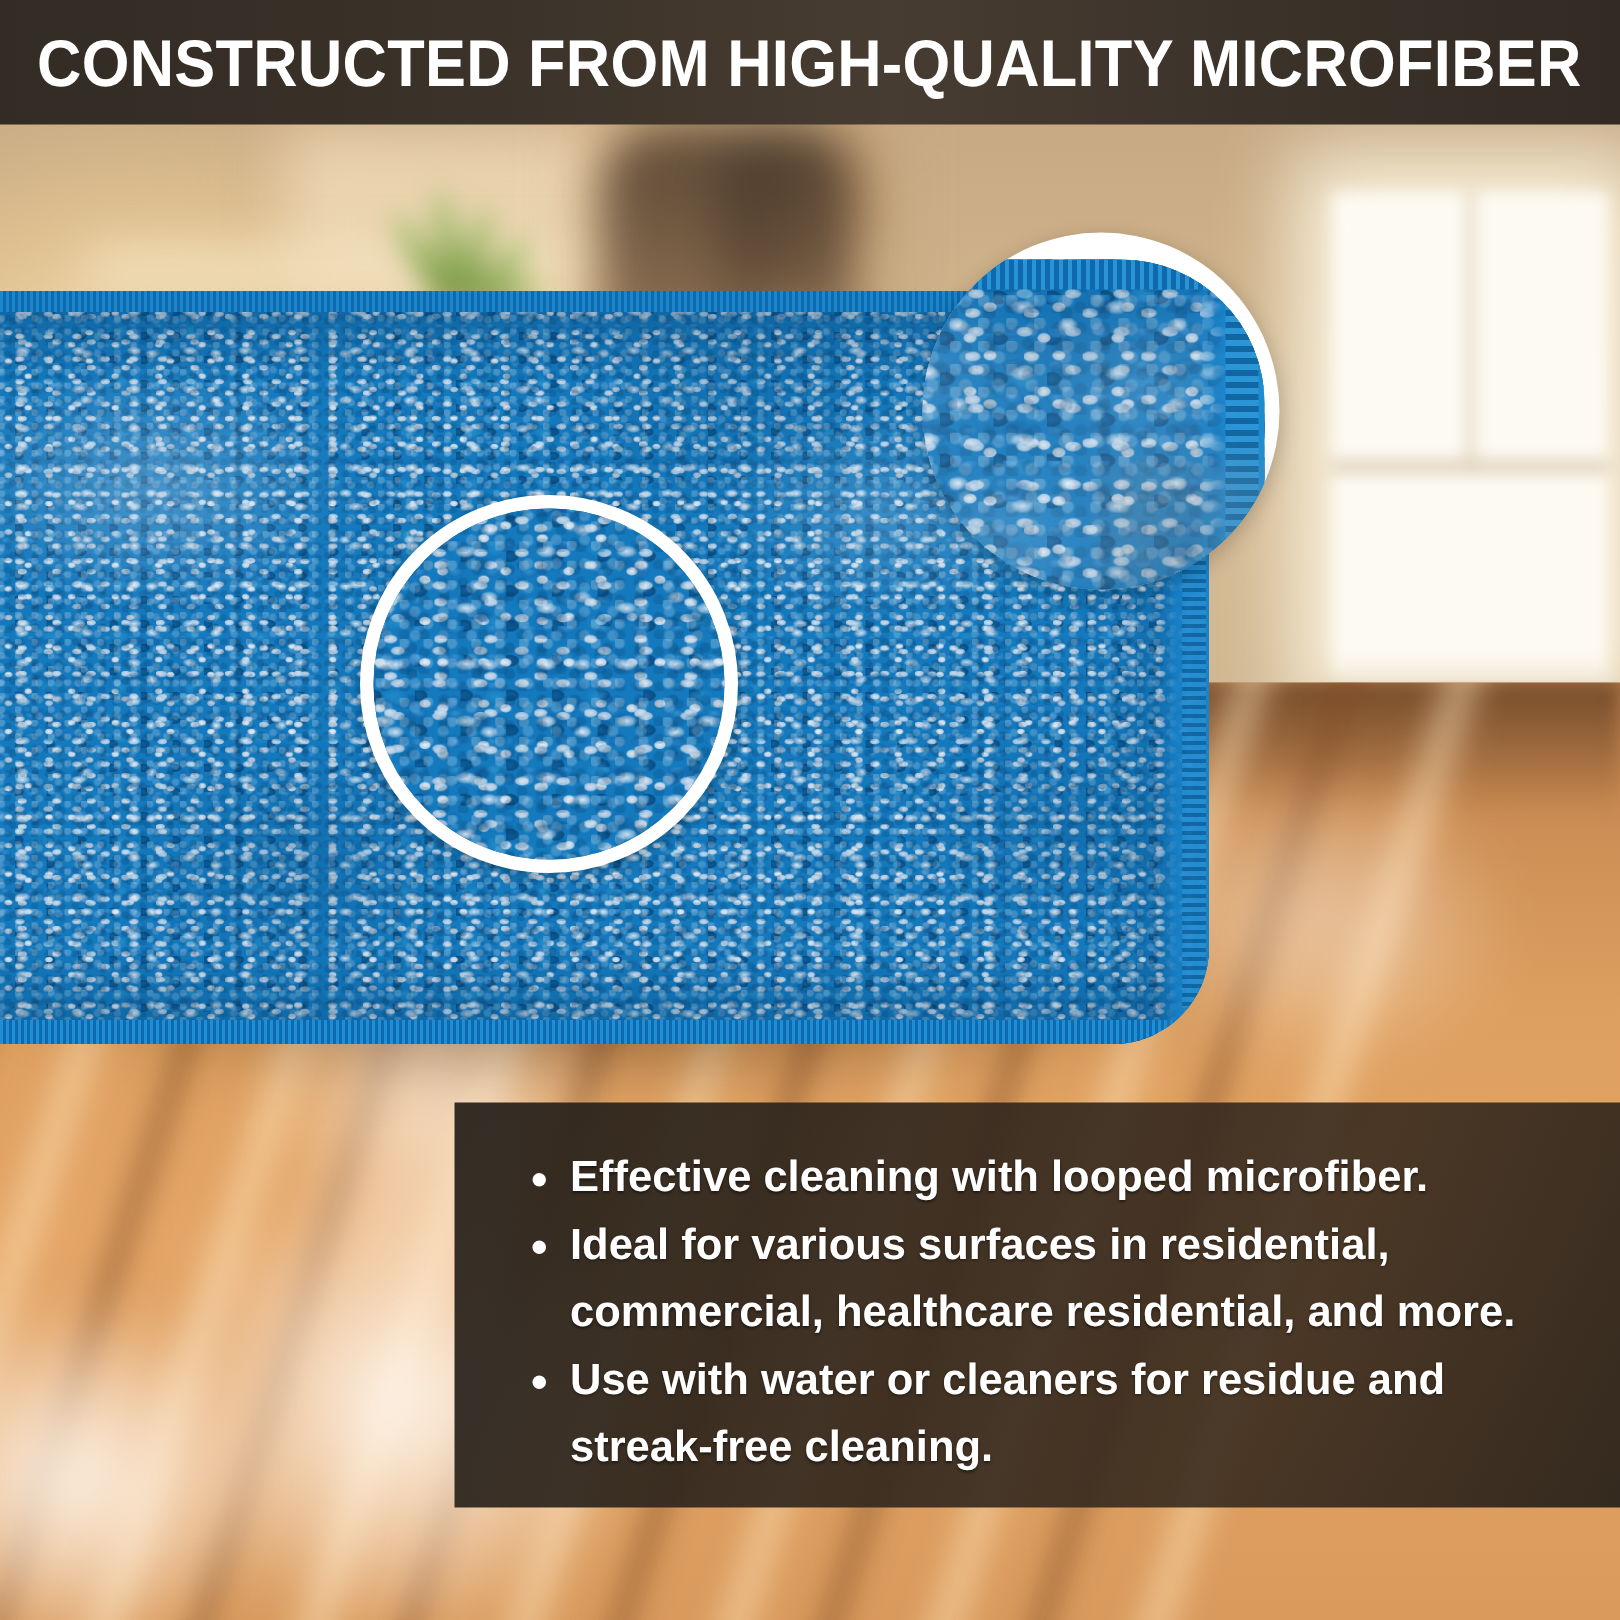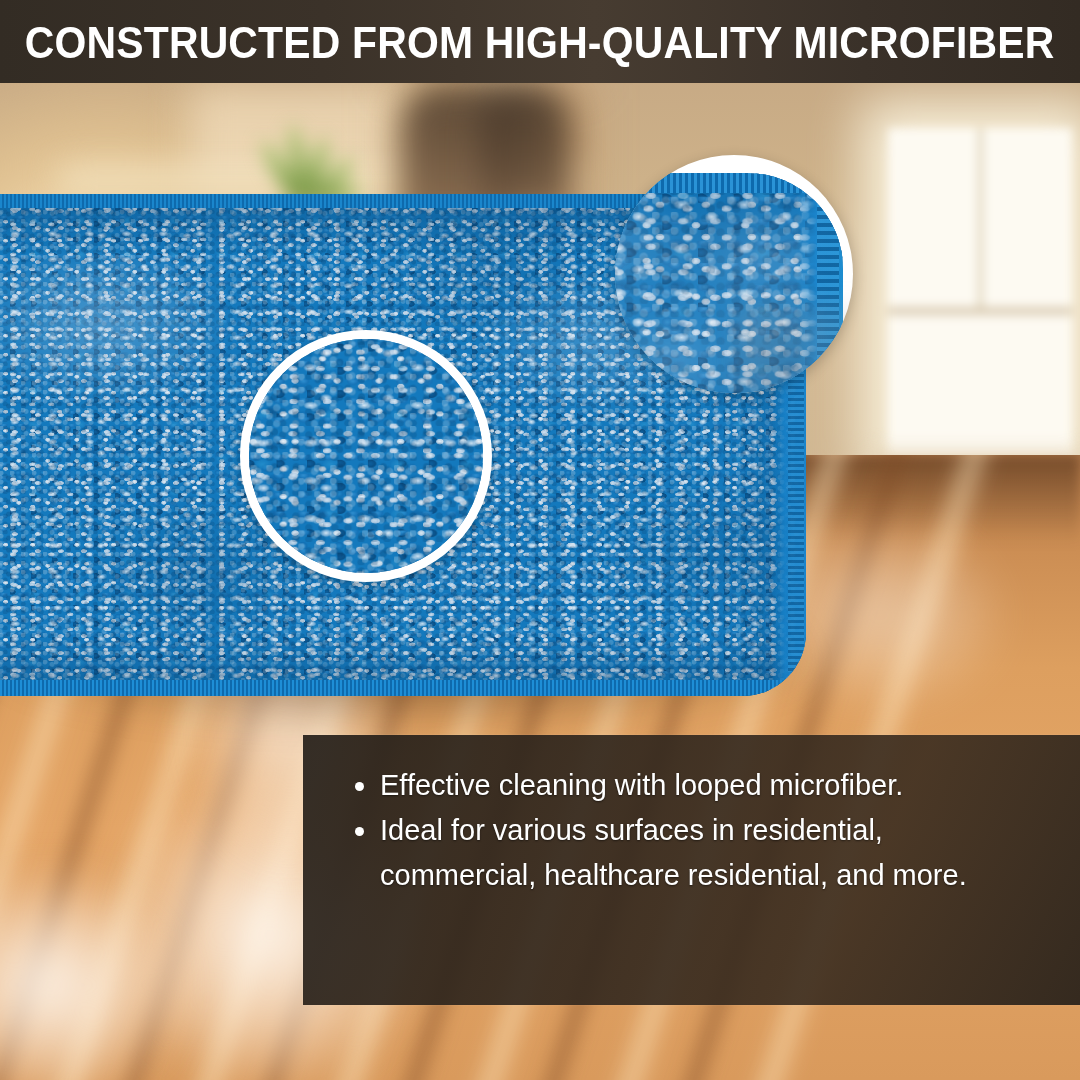--- a/index.html
+++ b/index.html
@@ -434,20 +434,21 @@
   }
   .feature-item {
     position: relative;
     color: #ffffff;
     font-family: "Liberation Sans", sans-serif;
     font-size: 29px;
     line-height: 45px;
     padding-left: 27px;
     margin: 0 0 0 0;
     text-shadow: 0 1px 2px rgba(0,0,0,0.5);
+    font-weight: bold;
   }
   .feature-item::before {
     content: "";
     position: absolute;
     left: 2px;
     top: 19px;
     width: 9px;
     height: 9px;
     border-radius: 50%;
     background: #ffffff;
@@ -551,16 +552,17 @@
   </div>
 
   <div class="banner">
     <div class="banner-title">CONSTRUCTED FROM HIGH-QUALITY MICROFIBER</div>
   </div>
 
   <div class="feature-panel">
     <ul class="feature-list">
       <li class="feature-item">Effective cleaning with looped microfiber.</li>
       <li class="feature-item">Ideal for various surfaces in residential, commercial, healthcare residential, and more.</li>
+      <li class="feature-item">Use with water or cleaners for residue and streak-free cleaning.</li>
     </ul>
   </div>
 
 </div>
 
 </body></html>

